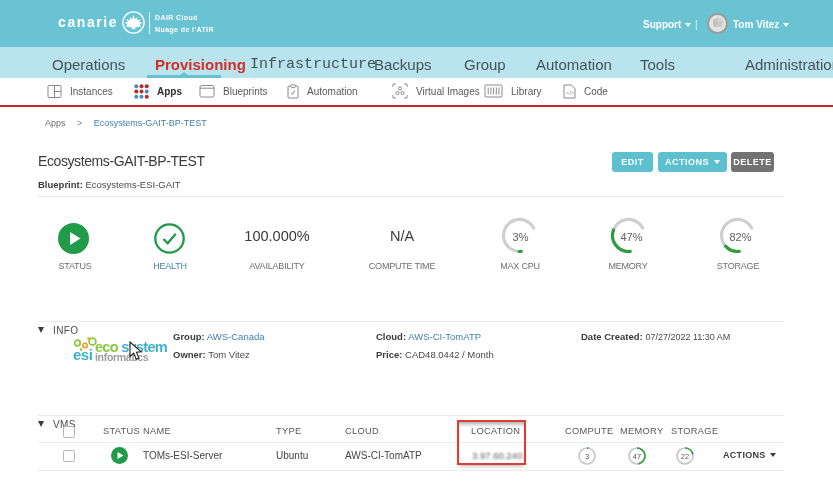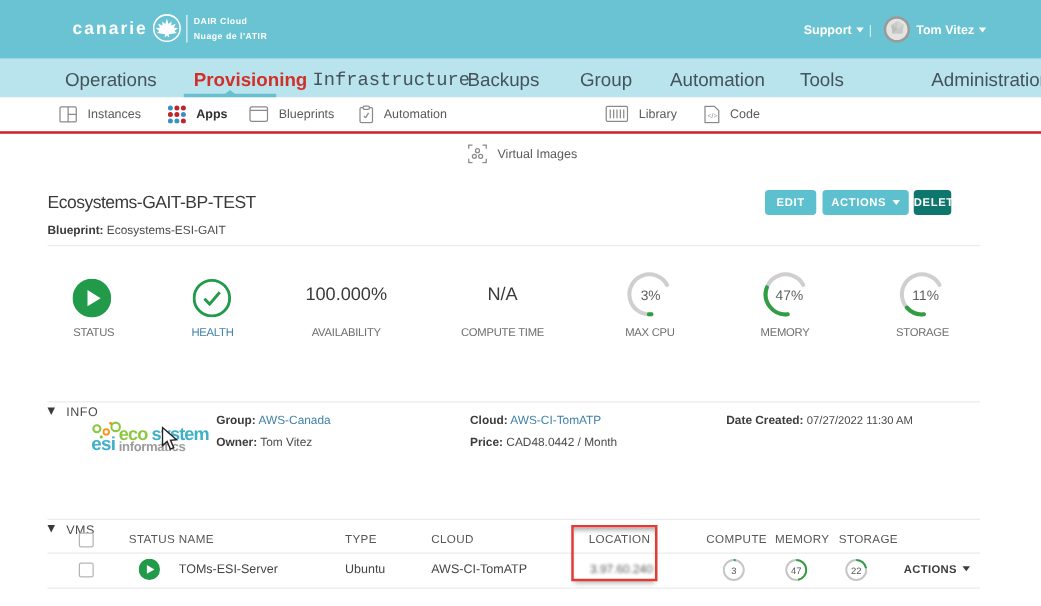--- a/index.html
+++ b/index.html
@@ -45,21 +45,21 @@
 #crumb .sep { color:#8a8a8a; margin:0 9px; }
 
 
 #title { position:absolute; left:38px; top:153px; font-size:14px; color:#3a3a3a; letter-spacing:-.4px; }
 #bp { position:absolute; left:38px; top:178.5px; font-size:9.5px; color:#4a4a4a; }
 #bp b { color:#3a3a3a; }
 .btn { position:absolute; top:152px; height:20px; border-radius:3px; color:#fff; font-size:9px;
   font-weight:bold; text-align:center; line-height:20px; letter-spacing:.5px; }
 #btn-edit { left:612px; width:41px; background:#5cc0cf; }
 #btn-act { left:658px; width:69px; background:#5cc0cf; }
-#btn-del { left:731px; width:30px; background:#0f766e; }
+#btn-del { left:731px; width:43px; background:#737373; }
 #div1 { position:absolute; left:38px; top:196px; width:746px; height:1px; background:#ebebeb; }
 
 
 .stat-label { position:absolute; top:261px; font-size:9px; color:#6d6d6d; letter-spacing:-.2px; text-align:center; }
 .stat-val { position:absolute; top:228px; font-size:14.5px; color:#3a3a3a; text-align:center; }
 .gauge-txt { position:absolute; top:231px; font-size:11px; color:#5f5f5f; text-align:center; }
 
 
 .sec-head { position:absolute; font-size:10px; color:#4a4a4a; letter-spacing:.4px;margin-top:20px; }
 .tri { display:inline-block; width:0; height:0; border-left:3.5px solid transparent;
@@ -152,21 +152,21 @@
       </svg>
     Blueprints</div>
   <div class="n3" style="left:287px;">
     <svg width="12" height="15" viewBox="0 0 12 15">
         <rect x="1" y="2" width="10" height="12" rx="1" fill="none" stroke="#8a8a8a"></rect>
         <rect x="3.5" y="0.8" width="5" height="2.6" rx="1" fill="#fff" stroke="#8a8a8a"></rect>
         <line x1="4.2" y1="8.8" x2="5.5" y2="10.3" stroke="#8a8a8a"></line>
         <line x1="5.5" y1="10.3" x2="7.8" y2="6.3" stroke="#8a8a8a"></line>
       </svg>
     Automation</div>
-  <div class="n3" style="left:374px;margin-top:32px;">
+  <div class="n3" style="left:392px;">
     <svg width="16" height="16" viewBox="0 0 16 16">
         <path d="M1 4 V1 H4 M12 1 H15 V4 M15 12 V15 H12 M4 15 H1 V12" fill="none" stroke="#8a8a8a"></path>
         <circle cx="8" cy="5.5" r="1.6" fill="none" stroke="#8a8a8a"></circle>
         <circle cx="5.5" cy="10" r="1.6" fill="none" stroke="#8a8a8a"></circle>
         <circle cx="10.5" cy="10" r="1.6" fill="none" stroke="#8a8a8a"></circle>
       </svg>
     Virtual Images</div>
   <div class="n3" style="left:484px;">
     <svg width="19" height="14" viewBox="0 0 19 14">
         <rect x="1" y="1" width="17" height="12" rx="1" fill="none" stroke="#8a8a8a"></rect>
@@ -178,20 +178,21 @@
       </svg>
     Library</div>
   <div class="n3" style="left:563px;">
     <svg width="13" height="15" viewBox="0 0 13 15">
         <path d="M1 1 H8.5 L12 4.5 V14 H1 Z" fill="none" stroke="#8a8a8a"></path>
         <text x="3" y="10.5" font-size="5.5" fill="#8a8a8a" font-family="Liberation Sans">&lt;/&gt;</text>
       </svg>
     Code</div>
   <div id="redline"></div>
 
+  <div id="crumb">Apps <span class="sep">&gt;</span> <a href="#">Ecosystems-GAIT-BP-TEST</a></div>
 
   <div id="title">Ecosystems-GAIT-BP-TEST</div>
   <div id="bp"><b>Blueprint:</b> Ecosystems-ESI-GAIT</div>
   <div class="btn" id="btn-edit">EDIT</div>
   <div class="btn" id="btn-act">ACTIONS <span class="dcaret" style="display:inline-block;width:0;height:0;border-left:3.5px solid transparent;border-right:3.5px solid transparent;border-top:4px solid #fff;margin-left:2px;vertical-align:1px;"></span></div>
   <div class="btn" id="btn-del">DELETE</div>
   <div id="div1"></div>
 
   <svg class="abs" style="left:58px; top:223px;" width="31" height="31" viewBox="0 0 31 31">
     <circle cx="15.5" cy="15.5" r="15.5" fill="#219a4a"></circle>
@@ -222,21 +223,21 @@
       <path d="M 22.17 36.41 A 16 16 0 1 1 34.63 12.99" fill="none" stroke="#cfcfcf" stroke-width="3.2" stroke-linecap="round"></path>
       <path d="M 22.17 36.41 A 16 16 0 0 1 5.52 14.88" fill="none" stroke="#2f9e41" stroke-width="3.2" stroke-linecap="round"></path>
     </svg>
   <div class="gauge-txt" style="left:611px; width:41px;">47%</div>
   <div class="stat-label" style="left:588px; width:80px;">MEMORY</div>
 
   <svg id="g3" class="abs" style="left:717px; top:215px;" width="41" height="41" viewBox="0 0 41 41">
       <path d="M 22.17 36.41 A 16 16 0 1 1 34.63 12.99" fill="none" stroke="#cfcfcf" stroke-width="3.2" stroke-linecap="round"></path>
       <path d="M 22.17 36.41 A 16 16 0 0 1 8.51 31.09" fill="none" stroke="#2f9e41" stroke-width="3.2" stroke-linecap="round"></path>
     </svg>
-  <div class="gauge-txt" style="left:720px; width:41px;">11%</div>
+  <div class="gauge-txt" style="left:720px; width:41px;">82%</div>
   <div class="stat-label" style="left:698px; width:80px;">STORAGE</div>
 
   <div class="sec-head" style="left:38px; top:305px;"><span class="tri"></span>INFO</div>
   <div class="hr" style="top:321px;"></div>
 
   <div class="abs" style="left:53px; top:333px;margin-left:20px;">
     <svg width="100" height="32" viewBox="0 0 100 32">
       <circle cx="4.5" cy="10" r="2.8" fill="none" stroke="#8dc63f" stroke-width="1.7"></circle>
       <circle cx="12" cy="12.5" r="2.2" fill="none" stroke="#f7941d" stroke-width="1.5"></circle>
       <circle cx="19.5" cy="8.5" r="3.4" fill="none" stroke="#8dc63f" stroke-width="1.7"></circle>

